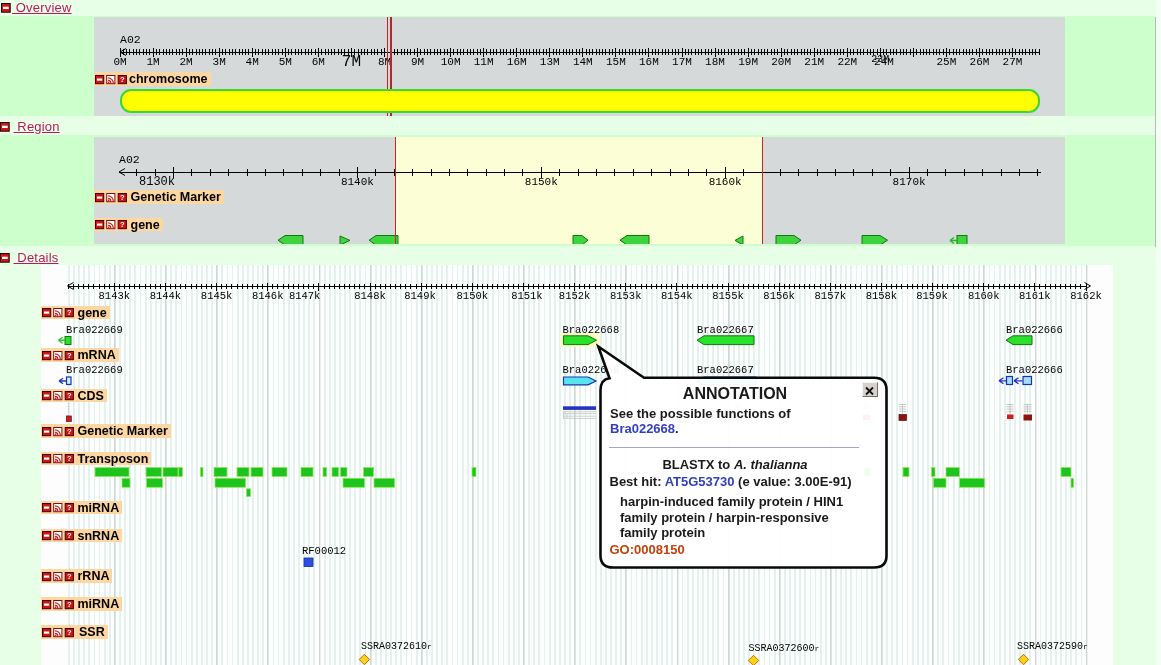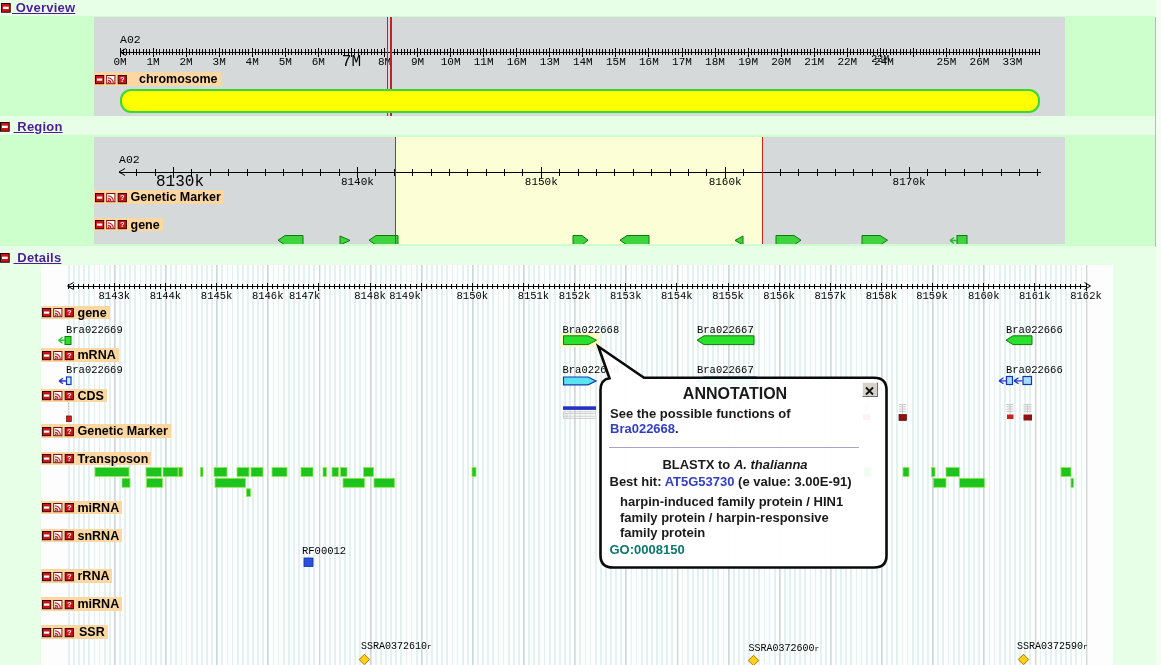--- a/index.html
+++ b/index.html
@@ -1,16 +1,16 @@
 <!DOCTYPE html>
 <html><head><meta charset="utf-8"><style>
 *{margin:0;padding:0;box-sizing:border-box}
 body{width:1161px;height:665px;overflow:hidden;background:#e7ffe7;position:relative;font-family:"Liberation Sans",sans-serif}
 .abs{position:absolute}
-.hdr{position:absolute;font-weight:bold;font-size:13px;color:#4c1d95;text-decoration:underline;letter-spacing:0.2px}
+.hdr{position:absolute;font-weight:normal;font-size:13px;color:#be185d;text-decoration:underline;letter-spacing:0.2px}
 .tl{position:absolute;height:13.5px;background:#fcd7a2;font-weight:bold;font-size:12.5px;color:#000;line-height:12px;white-space:nowrap;padding:1px 3px 0 1px}
 .mono{position:absolute;font-family:"Liberation Mono",monospace;font-size:10.5px;color:#000;line-height:10px;white-space:pre}
 .bl{position:absolute;font-weight:bold;font-size:13px;color:#1a1a1a;line-height:14px;white-space:pre}
 </style></head><body>
 <svg style="position:absolute;left:1.0px;top:3.0px" width="10" height="10" viewBox="0 0 10 10">
     <rect x="0.5" y="0.5" width="8.7" height="8.7" fill="#cc1515" stroke="#200" stroke-width="1"></rect>
     <rect x="2" y="3.7" width="5.7" height="2.3" fill="#fff"></rect>
   </svg>
 <div class="hdr" style="left:12.0px;top:0.0px">&nbsp;Overview</div>
 <svg style="position:absolute;left:0.0px;top:122.0px" width="10" height="10" viewBox="0 0 10 10">
@@ -56,33 +56,33 @@
 <div class="mono" style="left:682.0px;top:57px;width:40px;margin-left:-20px;text-align:center;font-size:11px">17M</div>
 <div class="mono" style="left:715.0px;top:57px;width:40px;margin-left:-20px;text-align:center;font-size:11px">18M</div>
 <div class="mono" style="left:748.1px;top:57px;width:40px;margin-left:-20px;text-align:center;font-size:11px">19M</div>
 <div class="mono" style="left:781.1px;top:57px;width:40px;margin-left:-20px;text-align:center;font-size:11px">20M</div>
 <div class="mono" style="left:814.2px;top:57px;width:40px;margin-left:-20px;text-align:center;font-size:11px">21M</div>
 <div class="mono" style="left:847.3px;top:57px;width:40px;margin-left:-20px;text-align:center;font-size:11px">22M</div>
 <div class="mono" style="left:880.3px;top:55px;width:40px;margin-left:-20px;text-align:center;font-size:10px">23M</div>
 <div class="mono" style="left:884px;top:57px;width:40px;margin-left:-20px;text-align:center;font-size:11px">24M</div>
 <div class="mono" style="left:946.4px;top:57px;width:40px;margin-left:-20px;text-align:center;font-size:11px">25M</div>
 <div class="mono" style="left:979.5px;top:57px;width:40px;margin-left:-20px;text-align:center;font-size:11px">26M</div>
-<div class="mono" style="left:1012.5px;top:57px;width:40px;margin-left:-20px;text-align:center;font-size:11px">33M</div>
+<div class="mono" style="left:1012.5px;top:57px;width:40px;margin-left:-20px;text-align:center;font-size:11px">27M</div>
 <div class="tl" style="left:94.0px;top:72.0px"><svg width="33" height="10" viewBox="0 0 33 10" style="vertical-align:-1.5px">
       <rect x="0.5" y="0.5" width="8.2" height="8.2" fill="#cc1515" stroke="#400" stroke-width="1"></rect>
       <rect x="1.9" y="3.5" width="5.4" height="2.2" fill="#fff"></rect>
       <rect x="11.7" y="0.5" width="8.2" height="8.2" fill="#fff" stroke="#7a1010" stroke-width="1"></rect>
       <g stroke="#cc2020" fill="none" stroke-width="1.3">
         <path d="M13 5.4 A2.8 2.8 0 0 1 15.8 8.1"></path>
         <path d="M13 2.8 A5.3 5.3 0 0 1 18.3 8.1"></path>
       </g>
       <circle cx="13.6" cy="7.5" r="0.9" fill="#cc2020"></circle>
       <rect x="23.2" y="0.5" width="8.2" height="8.2" fill="#cc1515" stroke="#400" stroke-width="1"></rect>
       <text x="27.4" y="7.4" font-family="Liberation Sans" font-size="7.5" font-weight="bold" fill="#fff" text-anchor="middle">?</text>
-    </svg><span style="margin-left:11px">chromosome</span></div>
+    </svg><span style="margin-left:1px">chromosome</span></div>
 <div class="abs" style="left:120px;top:88.5px;width:920px;height:24px;background:#ffff00;border:2px solid #38d838;border-radius:11px;z-index:3"></div>
 <div class="abs" style="left:0;top:135px;width:1155px;height:110.5px;background:#ccffcc"></div>
 <div class="abs" style="left:94px;top:137px;width:971px;height:107px;background:#d5d9d9"></div>
 <div class="abs" style="left:395.2px;top:137px;width:367px;height:107px;background:#fcffd5"></div>
 <div class="abs" style="left:394.5px;top:137px;width:1.4px;height:107px;background:#cc2222;z-index:2"></div>
 <div class="abs" style="left:762px;top:137px;width:1.4px;height:107px;background:#cc2222;z-index:2"></div>
 <svg class="abs" style="left:94px;top:137px" width="971" height="107" viewBox="0 0 971 107">
     <g stroke="#000" stroke-width="1" shape-rendering="crispEdges">
       <path d="M25 35H947"></path>
       <path d="M42.7 32.0V38.5M61.1 32.0V38.5M79.5 32.0V38.5M97.9 32.0V38.5M116.3 32.0V38.5M134.7 32.0V38.5M153.1 32.0V38.5M171.4 32.0V38.5M189.8 32.0V38.5M208.2 32.0V38.5M226.6 32.0V38.5M245.0 32.0V38.5M263.4 32.0V38.5M281.8 32.0V38.5M300.2 32.0V38.5M318.6 32.0V38.5M337.0 32.0V38.5M355.4 32.0V38.5M373.7 32.0V38.5M392.1 32.0V38.5M410.5 32.0V38.5M428.9 32.0V38.5M447.3 32.0V38.5M465.7 32.0V38.5M484.1 32.0V38.5M502.5 32.0V38.5M520.9 32.0V38.5M539.2 32.0V38.5M557.6 32.0V38.5M576.0 32.0V38.5M594.4 32.0V38.5M612.8 32.0V38.5M631.2 32.0V38.5M649.6 32.0V38.5M668.0 32.0V38.5M686.4 32.0V38.5M704.8 32.0V38.5M723.1 32.0V38.5M741.5 32.0V38.5M759.9 32.0V38.5M778.3 32.0V38.5M796.7 32.0V38.5M815.1 32.0V38.5M833.5 32.0V38.5M851.9 32.0V38.5M870.3 32.0V38.5M888.7 32.0V38.5M907.1 32.0V38.5M925.4 32.0V38.5M943.8 32.0V38.5"></path>
@@ -98,21 +98,21 @@
       <path d="M649.0 99 L641.0 103.4 L649.0 108 Z"></path>
       <path d="M682.0 98.5 L700.0 98.5 L707.0 103.2 L700.0 108.0 L682.0 108.0 L682.0 98.5 Z"></path>
       <path d="M768.0 98.5 L786.0 98.5 L793.5 103.2 L786.0 108.0 L768.0 108.0 L768.0 98.5 Z"></path>
       <rect x="863.0" y="98.5" width="10" height="9.5"></rect>
     </g>
     <g stroke="#22bb22" stroke-width="1.4" fill="none">
       <path d="M856.0 103.5 H863.0 M856.0 103.5 l4 -3 M856.0 103.5 l4 3"></path>
     </g>
   </svg>
 <div class="mono" style="left:119px;top:154.5px;font-size:11.5px">A02</div>
-<div class="mono" style="left:180px;top:176.5px;width:60px;margin-left:-30px;text-align:center;font-size:16px">8130k</div>
+<div class="mono" style="left:157px;top:176.5px;width:60px;margin-left:-30px;text-align:center;font-size:12px">8130k</div>
 <div class="mono" style="left:357.4px;top:176.5px;width:60px;margin-left:-30px;text-align:center;font-size:11px">8140k</div>
 <div class="mono" style="left:541.3px;top:176.5px;width:60px;margin-left:-30px;text-align:center;font-size:11px">8150k</div>
 <div class="mono" style="left:725.2px;top:176.5px;width:60px;margin-left:-30px;text-align:center;font-size:11px">8160k</div>
 <div class="mono" style="left:909.1px;top:176.5px;width:60px;margin-left:-30px;text-align:center;font-size:11px">8170k</div>
 <div class="tl" style="left:94.0px;top:190.0px"><svg width="33" height="10" viewBox="0 0 33 10" style="vertical-align:-1.5px">
       <rect x="0.5" y="0.5" width="8.2" height="8.2" fill="#cc1515" stroke="#400" stroke-width="1"></rect>
       <rect x="1.9" y="3.5" width="5.4" height="2.2" fill="#fff"></rect>
       <rect x="11.7" y="0.5" width="8.2" height="8.2" fill="#fff" stroke="#7a1010" stroke-width="1"></rect>
       <g stroke="#cc2020" fill="none" stroke-width="1.3">
         <path d="M13 5.4 A2.8 2.8 0 0 1 15.8 8.1"></path>
@@ -248,23 +248,23 @@
     <path d="M318.2 394.5 L323.4 389.3 L328.6 394.5 L323.4 399.7 Z" fill="#ffcf1a" stroke="#aa7700" stroke-width="1"></path>
     <path d="M707.3 395.5 L712.5 390.3 L717.7 395.5 L712.5 400.7 Z" fill="#ffcf1a" stroke="#aa7700" stroke-width="1"></path>
     <path d="M977.3 394.5 L982.5 389.3 L987.7 394.5 L982.5 399.7 Z" fill="#ffcf1a" stroke="#aa7700" stroke-width="1"></path>
   </svg>
 <div class="mono" style="left:114.3px;top:291px;width:60px;margin-left:-30px;text-align:center">8143k</div>
 <div class="mono" style="left:165.4px;top:291px;width:60px;margin-left:-30px;text-align:center">8144k</div>
 <div class="mono" style="left:216.6px;top:291px;width:60px;margin-left:-30px;text-align:center">8145k</div>
 <div class="mono" style="left:267.7px;top:291px;width:60px;margin-left:-30px;text-align:center">8146k</div>
 <div class="mono" style="left:318.9px;top:291px;width:60px;margin-left:-30px;text-align:left">8147k</div>
 <div class="mono" style="left:370.0px;top:291px;width:60px;margin-left:-30px;text-align:center">8148k</div>
-<div class="mono" style="left:411px;top:291px;width:48px;margin-left:-30px;text-align:center">8149k</div>
+<div class="mono" style="left:426px;top:291px;width:48px;margin-left:-30px;text-align:center">8149k</div>
 <div class="mono" style="left:472.3px;top:291px;width:60px;margin-left:-30px;text-align:center">8150k</div>
-<div class="mono" style="left:523.4px;top:291px;width:80px;margin-left:-30px;text-align:center">8151k</div>
+<div class="mono" style="left:523.4px;top:291px;width:67px;margin-left:-30px;text-align:center">8151k</div>
 <div class="mono" style="left:574.6px;top:291px;width:60px;margin-left:-30px;text-align:center">8152k</div>
 <div class="mono" style="left:625.7px;top:291px;width:60px;margin-left:-30px;text-align:center">8153k</div>
 <div class="mono" style="left:676.8px;top:291px;width:60px;margin-left:-30px;text-align:center">8154k</div>
 <div class="mono" style="left:728.0px;top:291px;width:60px;margin-left:-30px;text-align:center">8155k</div>
 <div class="mono" style="left:779.1px;top:291px;width:60px;margin-left:-30px;text-align:center">8156k</div>
 <div class="mono" style="left:830.3px;top:291px;width:60px;margin-left:-30px;text-align:center">8157k</div>
 <div class="mono" style="left:881.4px;top:291px;width:60px;margin-left:-30px;text-align:center">8158k</div>
 <div class="mono" style="left:932.5px;top:291px;width:59px;margin-left:-30px;text-align:center">8159k</div>
 <div class="mono" style="left:983.7px;top:291px;width:60px;margin-left:-30px;text-align:center">8160k</div>
 <div class="mono" style="left:1034.8px;top:291px;width:60px;margin-left:-30px;text-align:center">8161k</div>
@@ -409,14 +409,14 @@
     </svg></div>
 <div class="bl" style="left:609px;top:387px;width:252px;text-align:center;font-size:16px;z-index:11">ANNOTATION</div>
 <div class="bl" style="left:610px;top:407px;z-index:11">See the possible functions of</div>
 <div class="bl" style="left:610px;top:421.5px;z-index:11"><span style="color:#3240c0">Bra022668</span>.</div>
 <div class="abs" style="left:609px;top:446.5px;width:250px;height:1.2px;background:#a6a6c4;z-index:11"></div>
 <div class="bl" style="left:609px;top:457.5px;width:252px;text-align:center;z-index:11">BLASTX to <i>A. thalianna</i></div>
 <div class="bl" style="left:609.5px;top:474.5px;z-index:11">Best hit: <span style="color:#3240c0">AT5G53730</span> (e value: 3.00E-91)</div>
 <div class="bl" style="left:620px;top:494.5px;z-index:11">harpin-induced family protein / HIN1</div>
 <div class="bl" style="left:620px;top:510.5px;z-index:11">family protein / harpin-responsive</div>
 <div class="bl" style="left:620px;top:526px;z-index:11">family protein</div>
-<div class="bl" style="left:609.5px;top:542.5px;color:#0f766e;z-index:11">GO:0008150</div>
+<div class="bl" style="left:609.5px;top:542.5px;color:#c2410c;z-index:11">GO:0008150</div>
 <div class="abs" style="left:1155px;top:17px;width:1px;height:230px;background:#b8bcb8"></div>
 <div class="abs" style="left:1156px;top:0;width:5px;height:665px;background:#f2fff2"></div>
 </body></html>

